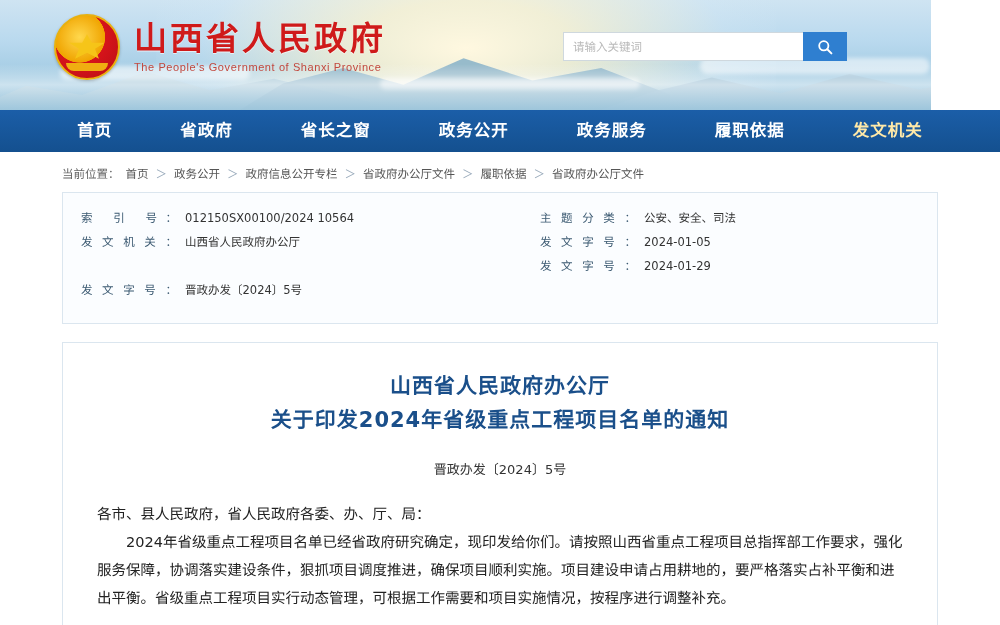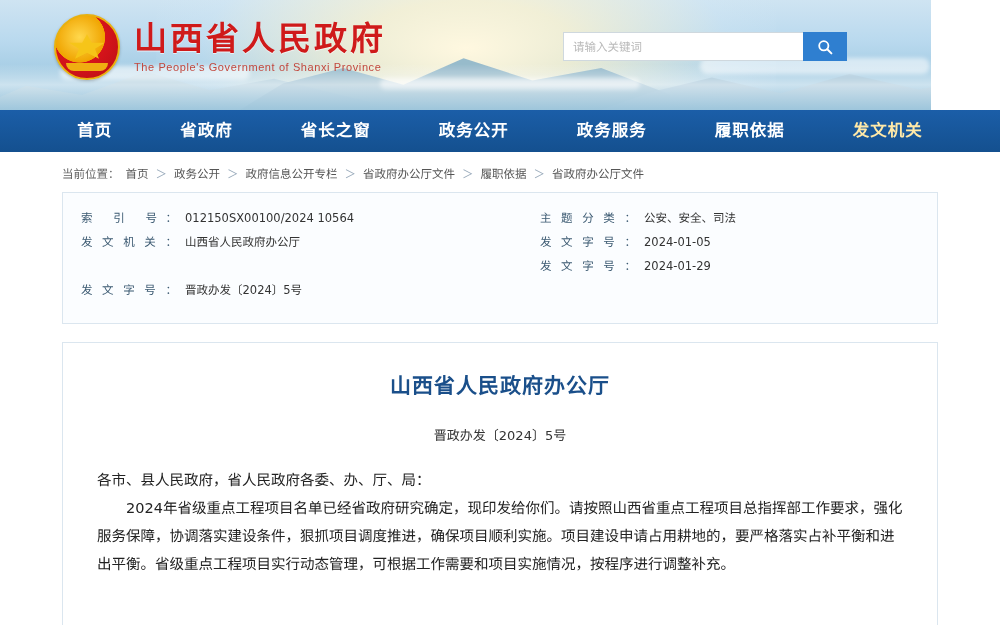--- a/index.html
+++ b/index.html
@@ -254,20 +254,21 @@
       <span class="meta-k">发文字号</span>
       <span class="meta-v">晋政办发〔2024〕5号</span>
     </div>
     <div class="meta-row meta-right"></div>
 
     <div class="meta-row meta-right"></div>
   </div>
 
   <div class="doc">
     <div class="doc-title">山西省人民政府办公厅</div>
+    <div class="doc-title">关于印发2024年省级重点工程项目名单的通知</div>
     <div class="doc-num">晋政办发〔2024〕5号</div>
 
     <div class="doc-body">
       <p>各市、县人民政府，省人民政府各委、办、厅、局：</p>
       <p class="indent">2024年省级重点工程项目名单已经省政府研究确定，现印发给你们。请按照山西省重点工程项目总指挥部工作要求，强化服务保障，协调落实建设条件，狠抓项目调度推进，确保项目顺利实施。项目建设申请占用耕地的，要严格落实占补平衡和进出平衡。省级重点工程项目实行动态管理，可根据工作需要和项目实施情况，按程序进行调整补充。</p>
     </div>
 
   </div>
 
 </div>

